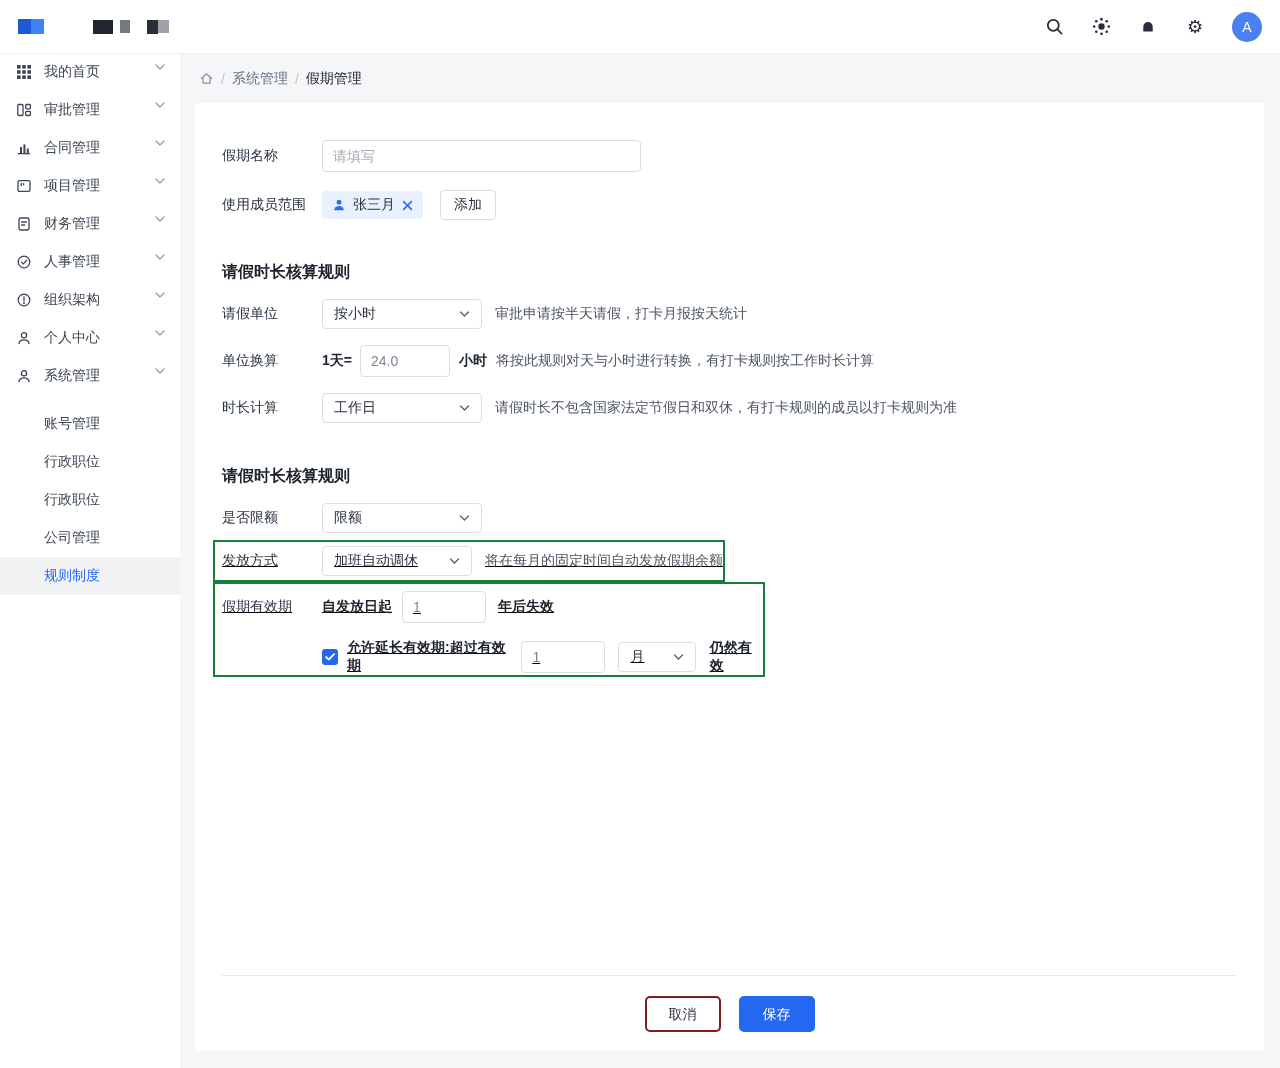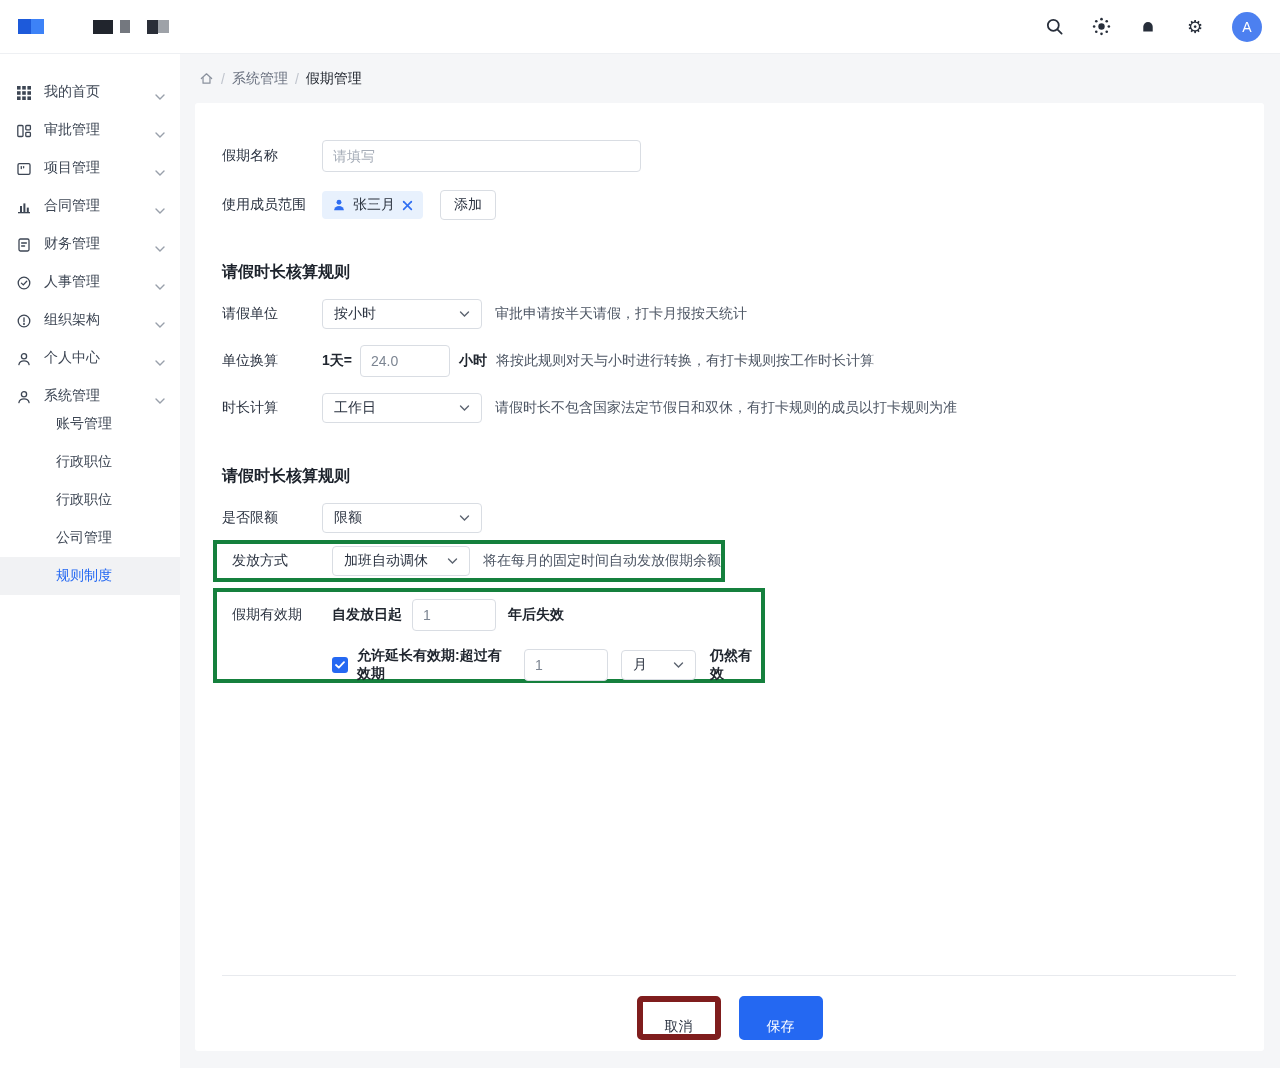--- a/index.html
+++ b/index.html
@@ -16,25 +16,25 @@
   .logo-b3 { width:11px; height:14px; background:#2a2e38; margin-left:17px; }
   .logo-b4 { width:11px; height:13px; background:#9ea2a8; }
   .top-actions { display:flex; align-items:center; gap:27px; }
   .tico { width:20px; height:20px; display:flex; align-items:center; justify-content:center; cursor:pointer; color:#272e3a; }
   .gear-glyph { font-size:18px; line-height:1; color:#272e3a; }
   .avatar { width:30px; height:30px; border-radius:50%; background:#4c80f0; color:#fff;
             display:flex; align-items:center; justify-content:center; font-size:14px; cursor:pointer; }
 
   
   .sidebar { position:fixed; top:54px; left:0; width:180px; bottom:0; background:#fff; padding-top:9px; z-index:20; }
-  .side-item { height:38px; display:flex; align-items:flex-end; padding:0 15px 0 16px;
+  .side-item { height:38px; display:flex; align-items:flex-start; padding:0 15px 0 16px;
                font-size:14px; color:#3d4654; cursor:pointer; }
   .side-item .sicon { width:17px; height:17px; margin-right:11px; display:flex; align-items:center; }
   .side-item .chev { margin-left:auto; display:flex; }
-  .side-sub { height:38px; display:flex; align-items:center; padding-left:56px;
+  .side-sub { height:38px; display:flex; align-items:center; padding-left:44px;
               font-size:14px; color:#3d4654; cursor:pointer; }
   .side-sub.active { background:#f1f2f4; color:#2468f2; }
 
   
   .main { margin-left:180px; width:1100px; height:1068px; padding-top:54px; background:#f5f6f8; }
   .breadcrumb { height:49px; display:flex; align-items:center; padding-left:19px; font-size:14px; }
   .breadcrumb .sep { color:#c0c5cd; margin:0 7px; }
   .bc-link { color:#6b7280; cursor:pointer; }
   .bc-cur { color:#20252e; font-weight:normal; }
   .bc-home { display:flex; align-items:center; color:#8a919d; cursor:pointer; }
@@ -59,30 +59,30 @@
   .hint { font-size:14px; color:#4c5563; margin-left:13px; white-space:nowrap;text-align:right; }
   .b { font-weight:bold; color:#20262f; font-size:14px; }
 
   .chip { height:28px; background:#e8f1fd; border-radius:4px; display:flex; align-items:center;
           gap:7px; padding:0 10px; font-size:14px; color:#28303c; }
   .chip-x { display:flex; cursor:pointer; }
   .btn-add { height:30px; padding:0 13px; border:1px solid #d9dde3; border-radius:4px; background:#fff;
              font-size:14px; color:#2a3240; cursor:pointer; margin-left:17px;
              font-family:"Liberation Sans","DejaVu Sans",sans-serif; }
 
-  .red-box { border:4px solid #15803d; margin-left:-9px; padding-left:15px; }
+  .red-box { border:2px solid #15803d; margin-left:-9px; padding-left:7px;text-decoration:underline; }
   .red-box.one { width:512px; height:42px; display:flex; align-items:center; margin-top:7px; }
-  .red-box.two { width:552px; height:95px; margin-top:6px; padding-top:7px; }
+  .red-box.two { width:552px; height:95px; padding-top:7px; }
   .checkbox { width:16px; height:16px; background:#2468f2; border-radius:3px; display:flex;
               align-items:center; justify-content:center; flex:none; cursor:pointer; }
 
   .foot-divider { position:absolute; left:27px; right:28px; top:872px; border-top:1px solid #e8eaee; }
   .foot-btns { position:absolute; top:893px; left:0; width:100%; display:flex; justify-content:center; gap:18px; }
-  .btn { height:36px; border-radius:5px; font-size:14px; cursor:pointer; border:6px solid #7f1d1d;
-         background:#fff; color:#2a3240; padding:16px 22px;
+  .btn { height:36px; border-radius:5px; font-size:14px; cursor:pointer; border:2px solid #7f1d1d;
+         background:#fff; color:#2a3240; padding:8px 22px;
          font-family:"Liberation Sans","DejaVu Sans",sans-serif;text-align:right; }
   .btn.primary { background:#2468f2; border-color:#2468f2; color:#fff; }
 </style>
 </head>
 <body>
 
 <div class="topbar">
   <div class="logo-wrap">
     <div class="logo-mark"></div>
     <div class="logo-b1"></div>
@@ -157,44 +157,44 @@
     <span>审批管理</span>
     <span class="chev">
         <svg width="10" height="8" viewBox="0 0 10 8" fill="none" stroke="#99a0ab" stroke-width="1.4" stroke-linecap="round">
           <polyline points="1,2 5,6 9,2"></polyline>
         </svg>
       </span>
   </div>
 
   <div class="side-item">
     <span class="sicon">
-      <svg width="16" height="16" viewBox="0 0 16 16" fill="none" stroke="#3d4654" stroke-width="1.3" stroke-linecap="round">
-          <rect x="2" y="2.6" width="12" height="10.8" rx="1.4"></rect>
-          <line x1="5.3" y1="5.6" x2="5.3" y2="7.6"></line>
-          <line x1="7.6" y1="5.6" x2="7.6" y2="6.8"></line>
-        </svg>
-    </span>
-    <span>项目管理</span>
-    <span class="chev">
-        <svg width="10" height="8" viewBox="0 0 10 8" fill="none" stroke="#99a0ab" stroke-width="1.4" stroke-linecap="round">
-          <polyline points="1,2 5,6 9,2"></polyline>
-        </svg>
-      </span>
-  </div>
-
-  <div class="side-item">
-    <span class="sicon">
       <svg width="16" height="16" viewBox="0 0 16 16" fill="#3d4654">
           <rect x="4" y="7" width="2" height="6"></rect>
           <rect x="7.4" y="4.4" width="2" height="8.6"></rect>
           <rect x="10.8" y="8.6" width="2" height="4.4"></rect>
           <rect x="2" y="13" width="12" height="1.3"></rect>
         </svg>
     </span>
     <span>合同管理</span>
+    <span class="chev">
+        <svg width="10" height="8" viewBox="0 0 10 8" fill="none" stroke="#99a0ab" stroke-width="1.4" stroke-linecap="round">
+          <polyline points="1,2 5,6 9,2"></polyline>
+        </svg>
+      </span>
+  </div>
+
+  <div class="side-item">
+    <span class="sicon">
+      <svg width="16" height="16" viewBox="0 0 16 16" fill="none" stroke="#3d4654" stroke-width="1.3" stroke-linecap="round">
+          <rect x="2" y="2.6" width="12" height="10.8" rx="1.4"></rect>
+          <line x1="5.3" y1="5.6" x2="5.3" y2="7.6"></line>
+          <line x1="7.6" y1="5.6" x2="7.6" y2="6.8"></line>
+        </svg>
+    </span>
+    <span>项目管理</span>
     <span class="chev">
         <svg width="10" height="8" viewBox="0 0 10 8" fill="none" stroke="#99a0ab" stroke-width="1.4" stroke-linecap="round">
           <polyline points="1,2 5,6 9,2"></polyline>
         </svg>
       </span>
   </div>
 
   <div class="side-item">
     <span class="sicon">
       <svg width="16" height="16" viewBox="0 0 16 16" fill="none" stroke="#3d4654" stroke-width="1.3" stroke-linecap="round">

